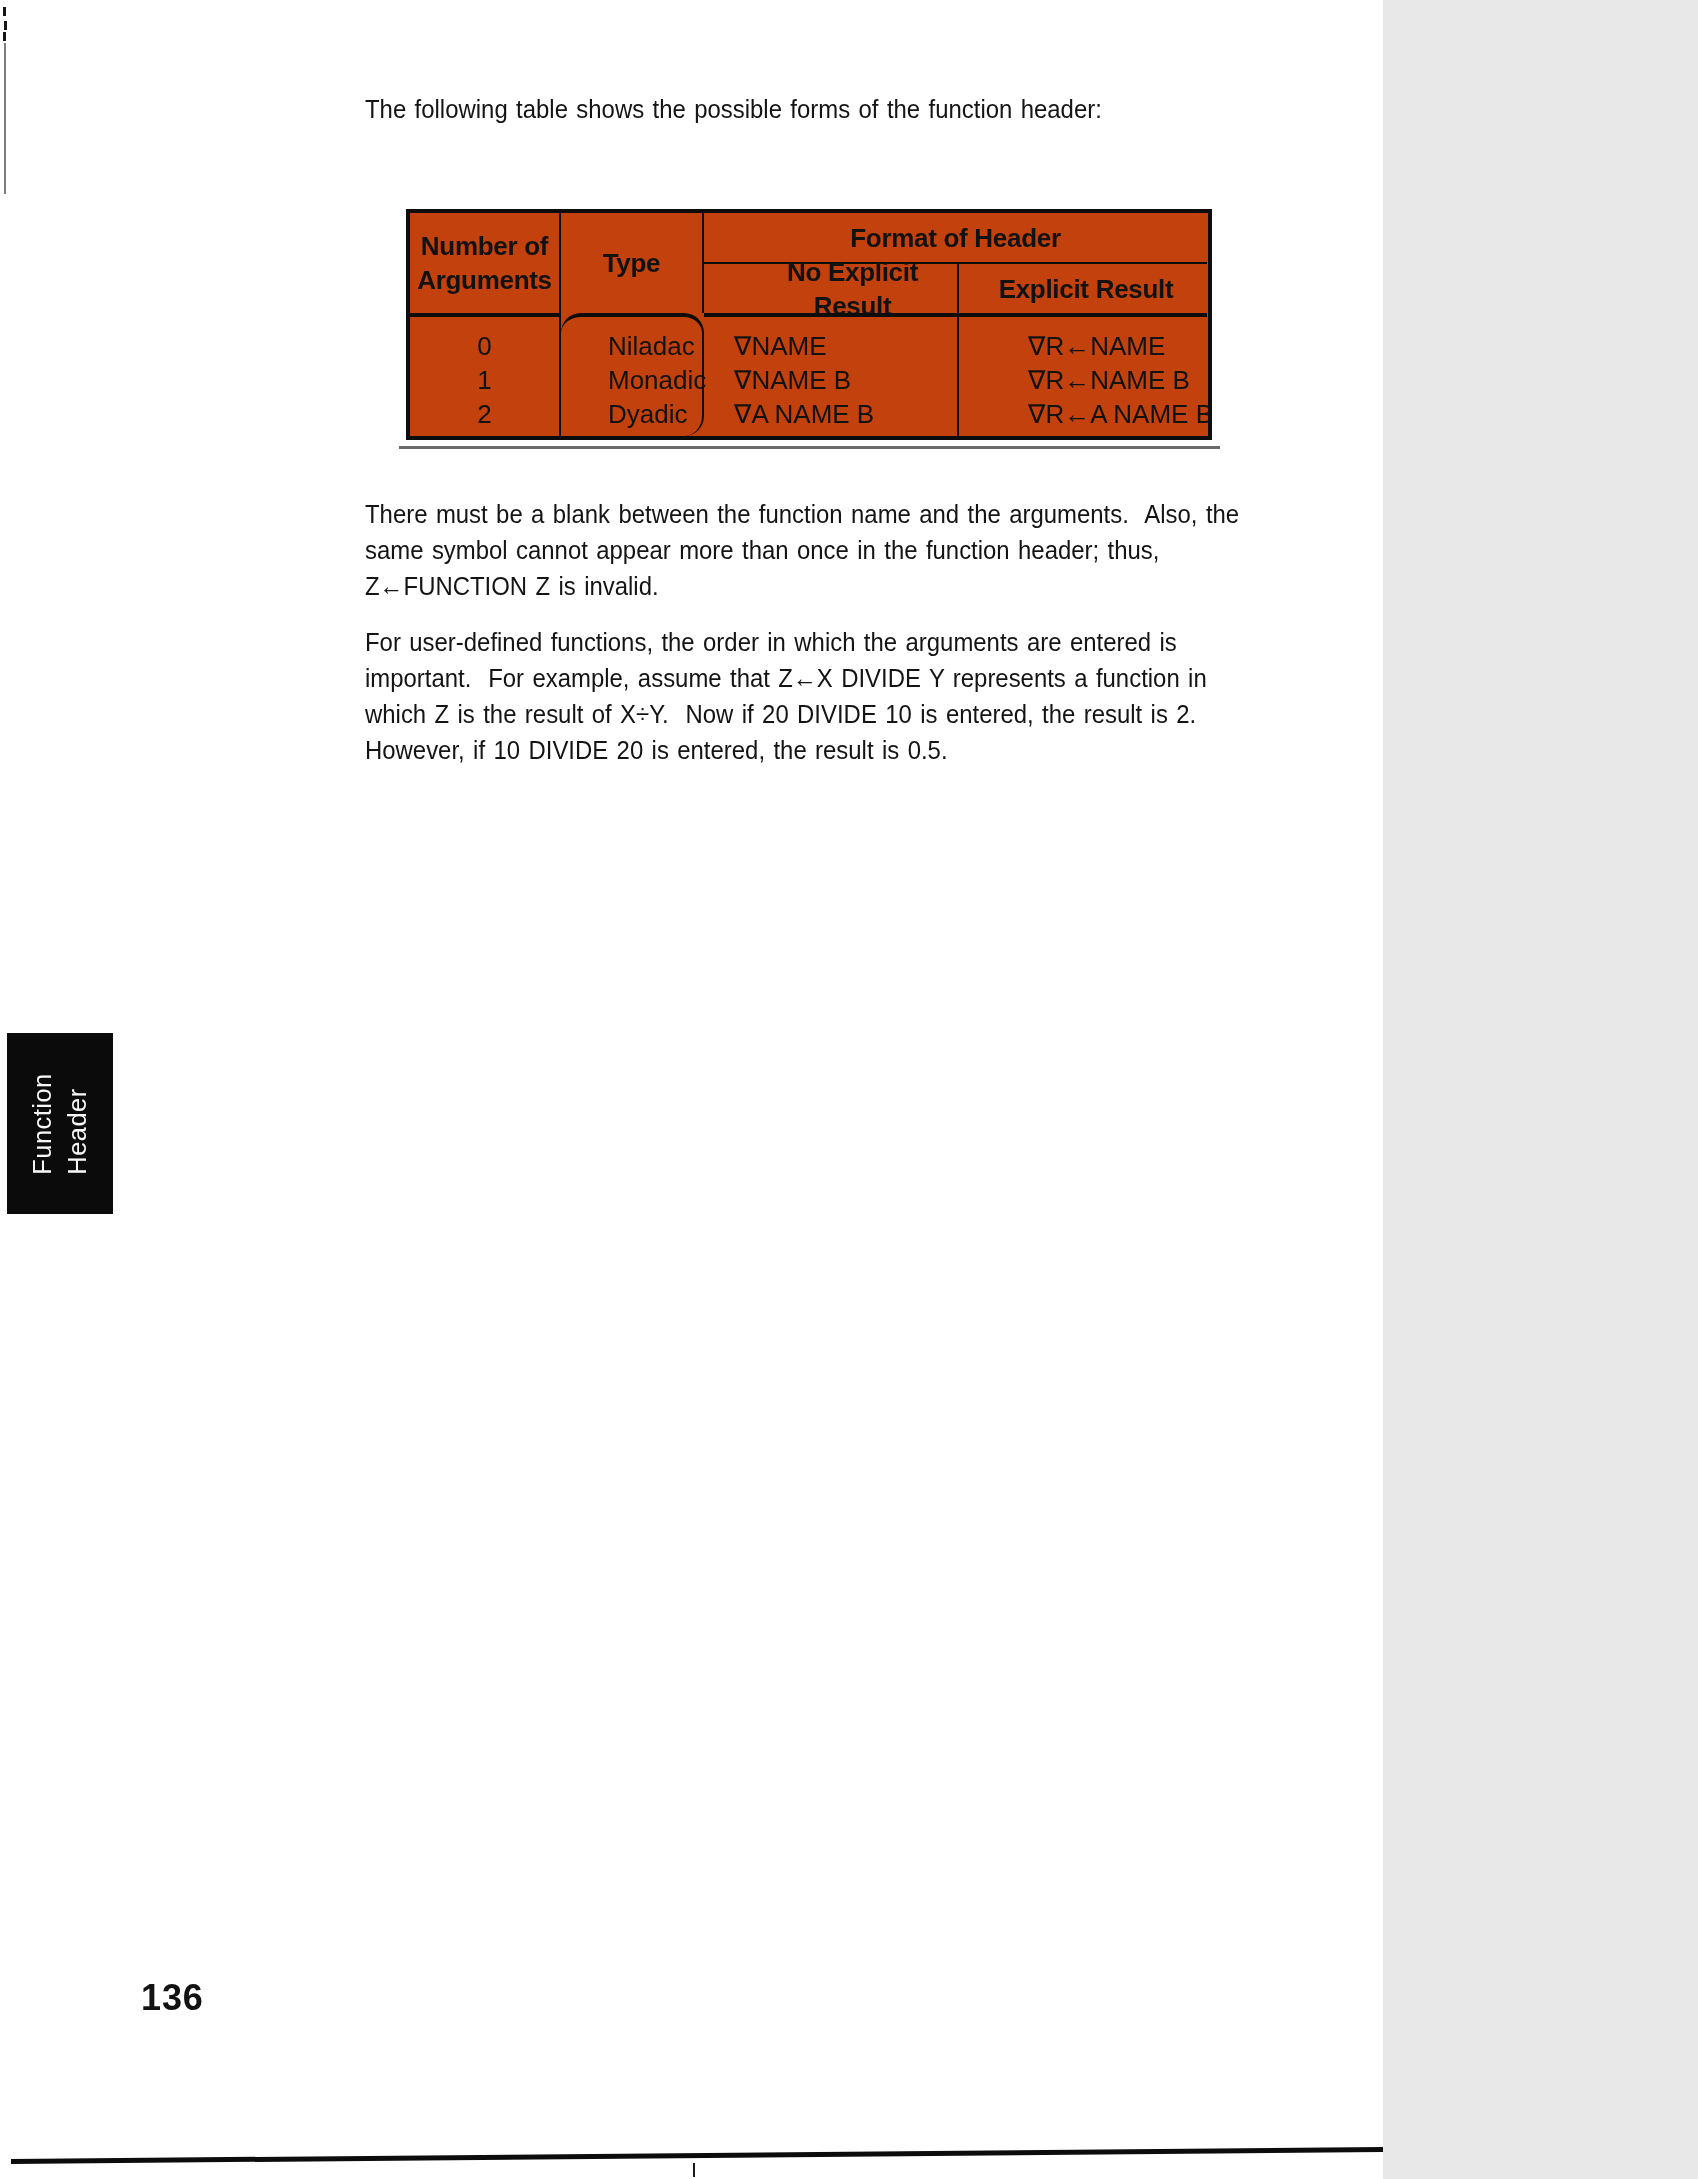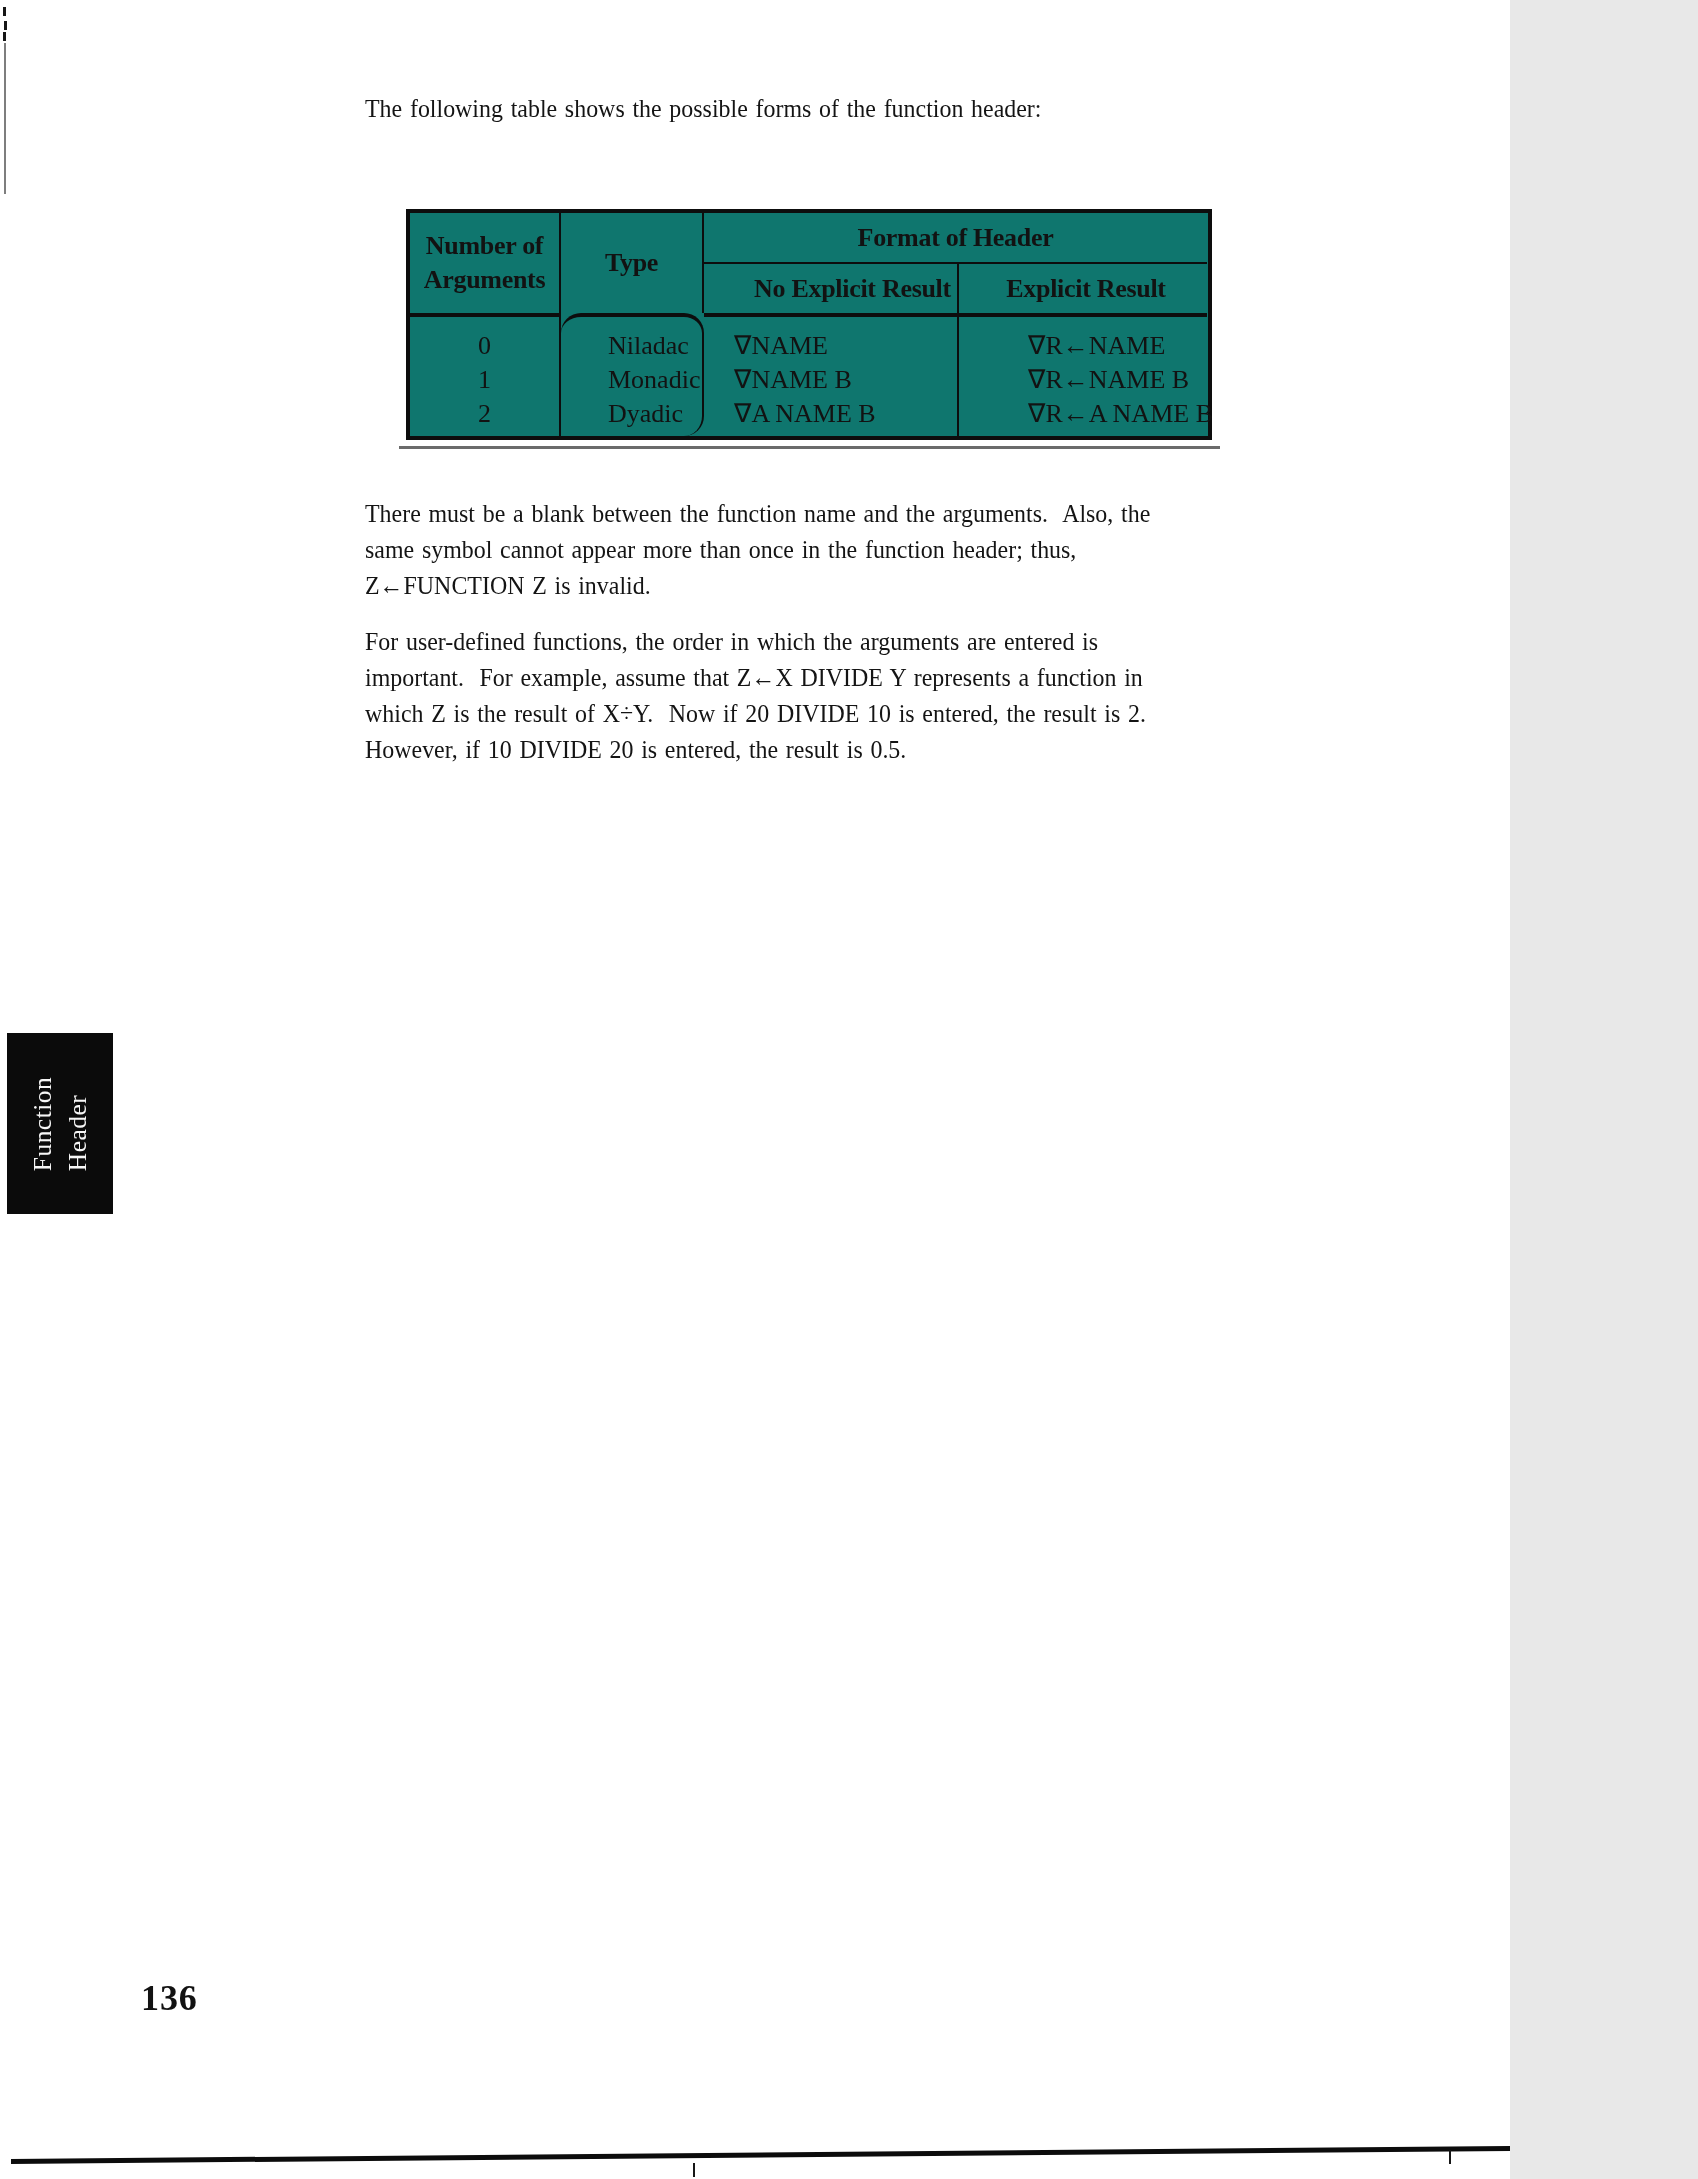--- a/index.html
+++ b/index.html
@@ -1,41 +1,41 @@
 <!DOCTYPE html>
 <html style="font-size:15px"><head>
 <meta charset="utf-8">
 <style>
   html,body{margin:0;padding:0;background:#e8e8e8;}
   .page{
     position:relative;
-    width:1510px;height:2180px;
+    width:1383px;height:2180px;
     background:#ffffff;
     overflow:hidden;
-    font-family:Liberation Serif, serif;
+    font-family:Liberation Sans, sans-serif;
     color:#121212;
   }
   
   .para{
     position:absolute;
     font-size:26px;
     line-height:36px;
     letter-spacing:0px;
     word-spacing:1.9px;
     transform:scaleX(.92);
     transform-origin:0 0;
     color:#141414;
   }
   .tline{white-space:pre;}
   
   .fn-table{
     position:absolute;left:406px;top:209px;
     width:806px;box-sizing:border-box;
     border:4.7px solid #0d0d0d;
-    background:#0f766e;
+    background:#c2410c;
   }
   .tgrid{
     display:grid;
     grid-template-columns:151px 143px 255px 248px;
     grid-template-rows:51px 49px 123px;
   }
   .cell{box-sizing:border-box;}
   .hd{
     font-weight:bold;font-size:26px;letter-spacing:-0.3px;
     display:flex;align-items:center;justify-content:center;

